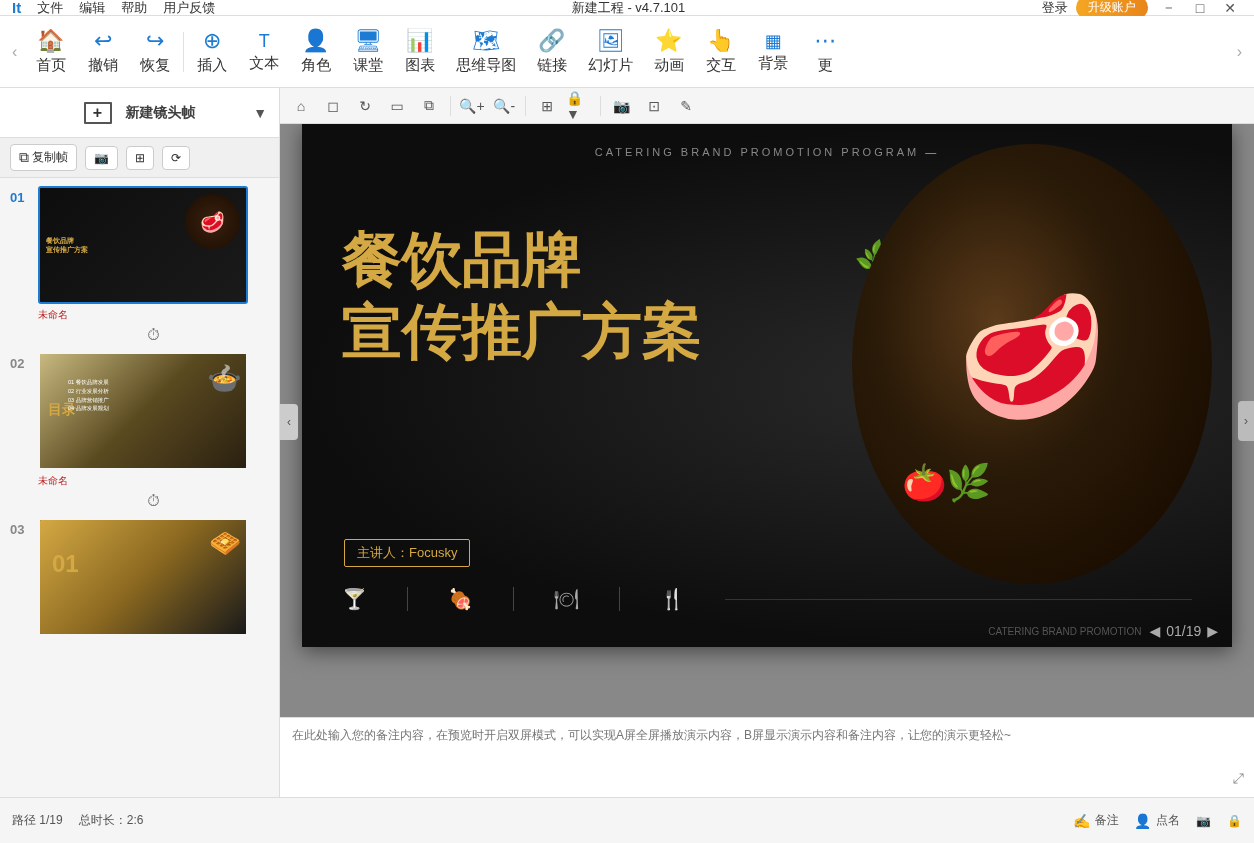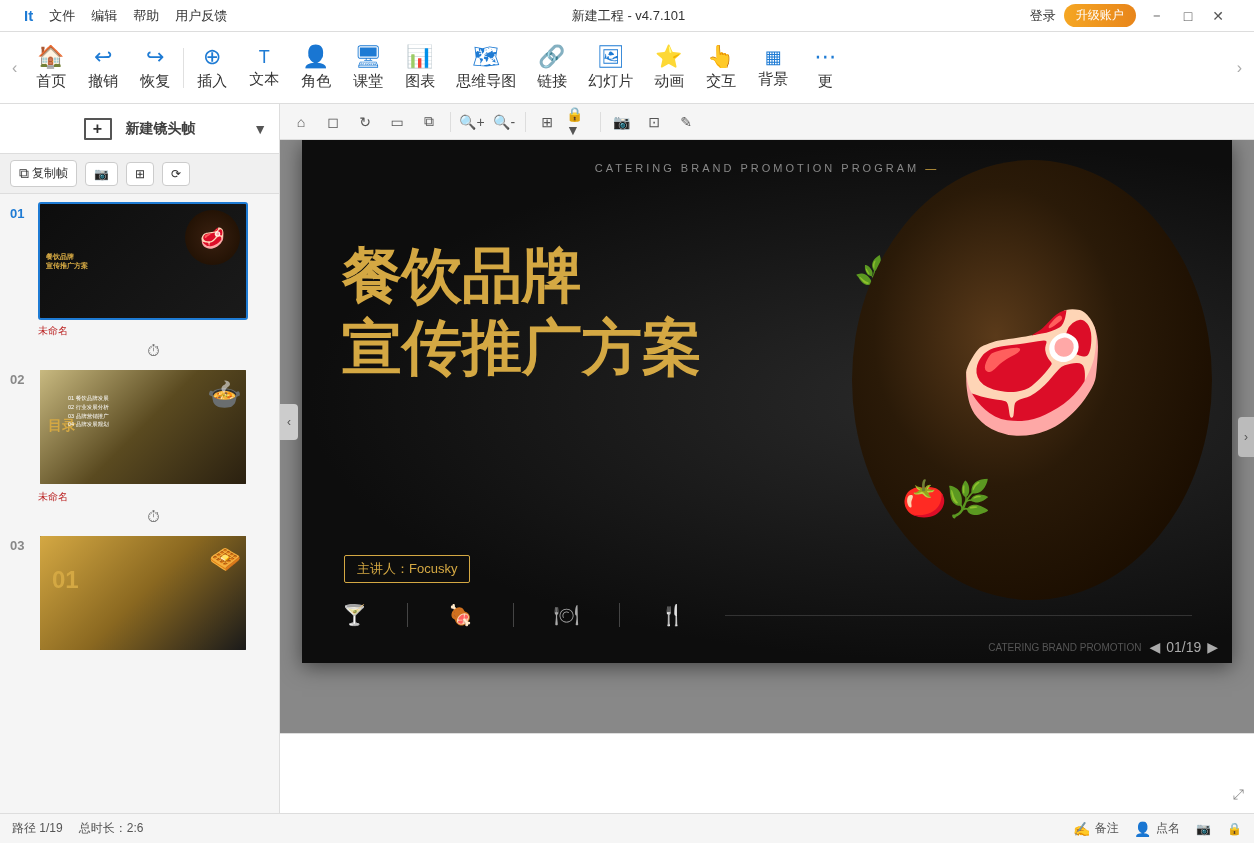--- a/index.html
+++ b/index.html
@@ -1,25 +1,25 @@
 <!DOCTYPE html>
 <html><head>
   <meta charset="utf-8">
   <style>
     * { box-sizing: border-box; margin: 0; padding: 0; }
     body { font-family: 'Microsoft YaHei', SimSun, sans-serif; background: #f0f0f0; width: 1254px; height: 843px; overflow: hidden; display: flex; flex-direction: column; }
 
     
     .title-bar {
       background: #fff;
-      height: 32px;
+      height: 16px;
       display: flex;
       align-items: center;
       justify-content: space-between;
-      padding: 0 24px;
+      padding: 0 12px;
       border-bottom: 1px solid #ddd;
       font-size: 13px;
       color: #333;
       user-select: none;
     }
     .title-bar-left { display: flex; gap: 16px; align-items: center; }
     .title-bar-left span { cursor: pointer; }
     .title-bar-left span:first-child { font-weight: bold; color: #555; }
     .title-bar-center { font-size: 13px; color: #333; }
     .title-bar-right { display: flex; align-items: center; gap: 8px; }
@@ -362,21 +362,21 @@
       position: absolute;
       right: 10px;
       bottom: 10px;
       font-size: 14px;
       color: #888;
       cursor: pointer;
     }
 
     
     .status-bar {
-      height: 30px;
+      height: 46px;
       background: #f5f5f5;
       border-top: 1px solid #ddd;
       display: flex;
       align-items: center;
       padding: 0 12px;
       font-size: 12px;
       color: #555;
       gap: 16px;
     }
     .status-right {
@@ -688,20 +688,21 @@
             <span>▶</span>
           </div>
         </div>
       </div>
 
       <div class="right-collapse" style="position:absolute;right:0;top:50%;transform:translateY(-50%);height:40px;background:#bbb;border-radius:4px 0 0 4px;display:flex;align-items:center;justify-content:center;width:16px;">›</div>
 
     </div>
 
     <div class="notes-area">
+      <textarea class="notes-input" placeholder="在此处输入您的备注内容，在预览时开启双屏模式，可以实现A屏全屏播放演示内容，B屏显示演示内容和备注内容，让您的演示更轻松~" style=""></textarea>
       <div class="notes-expand">⤢</div>
     </div>
 
   </div>
 </div>
 
 <div class="status-bar">
   <span>路径 1/19</span>
   <span>总时长：2:6</span>
   <div class="status-right">

